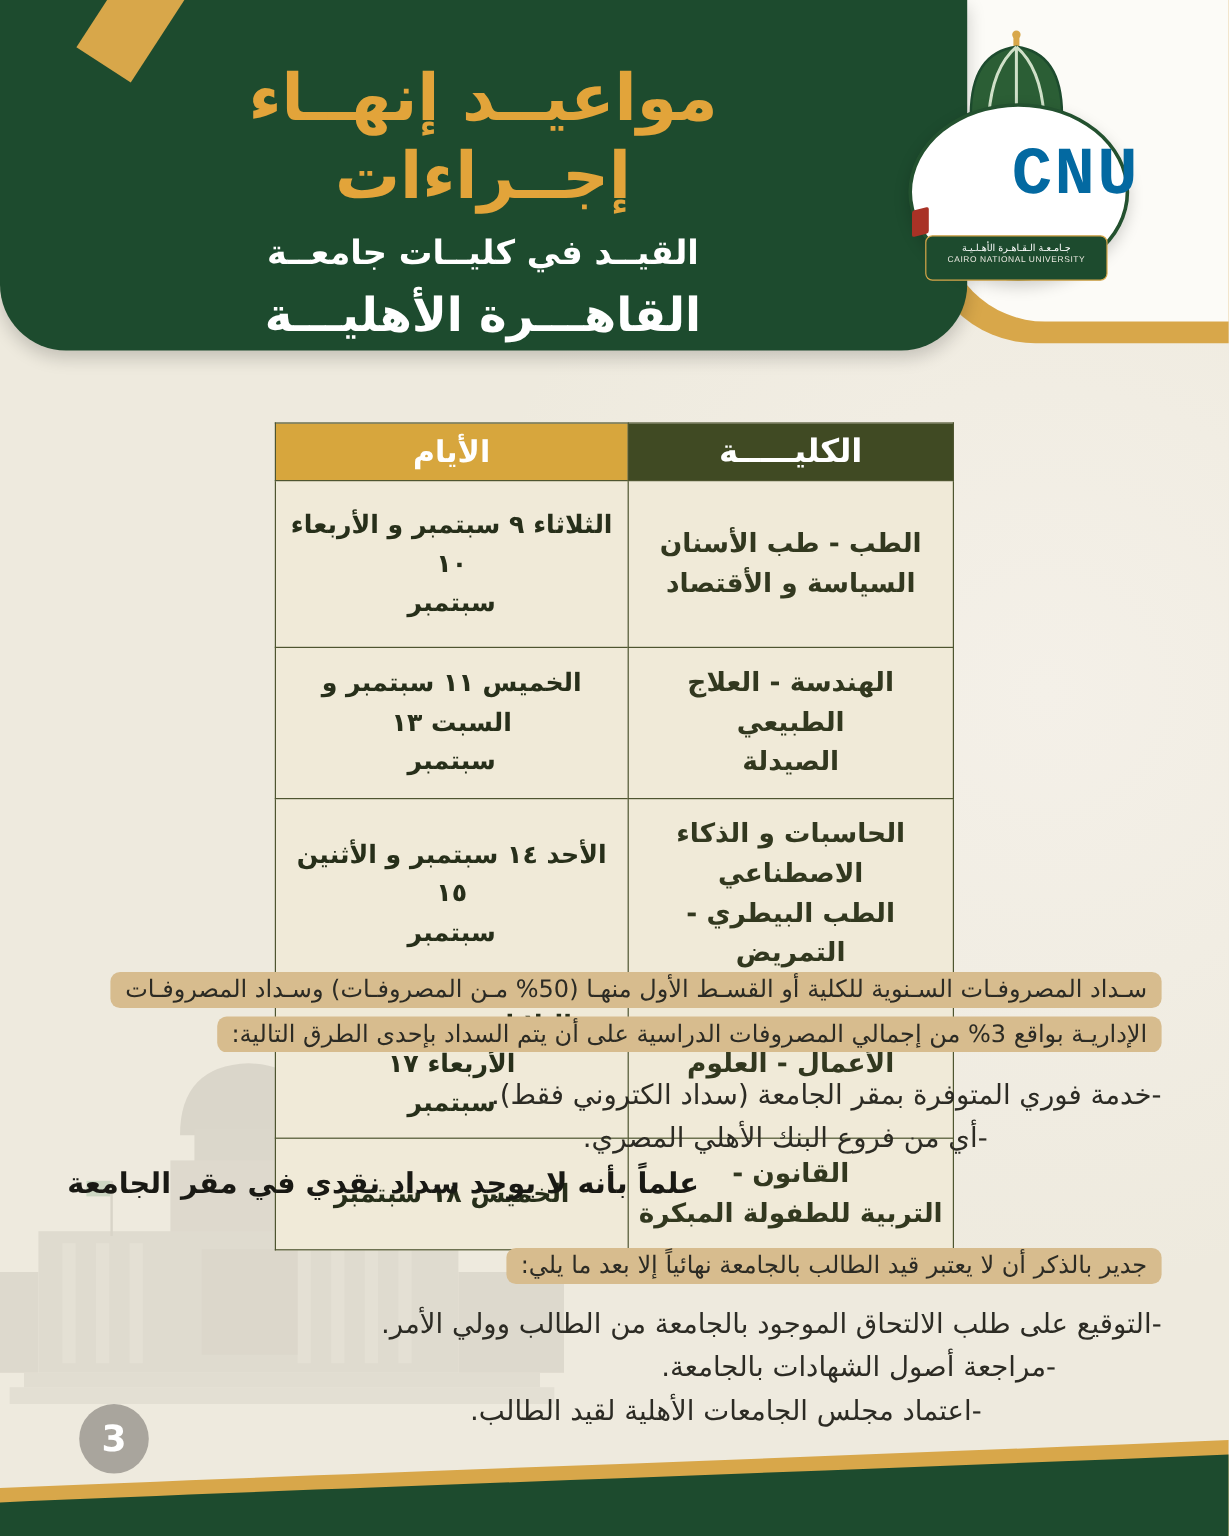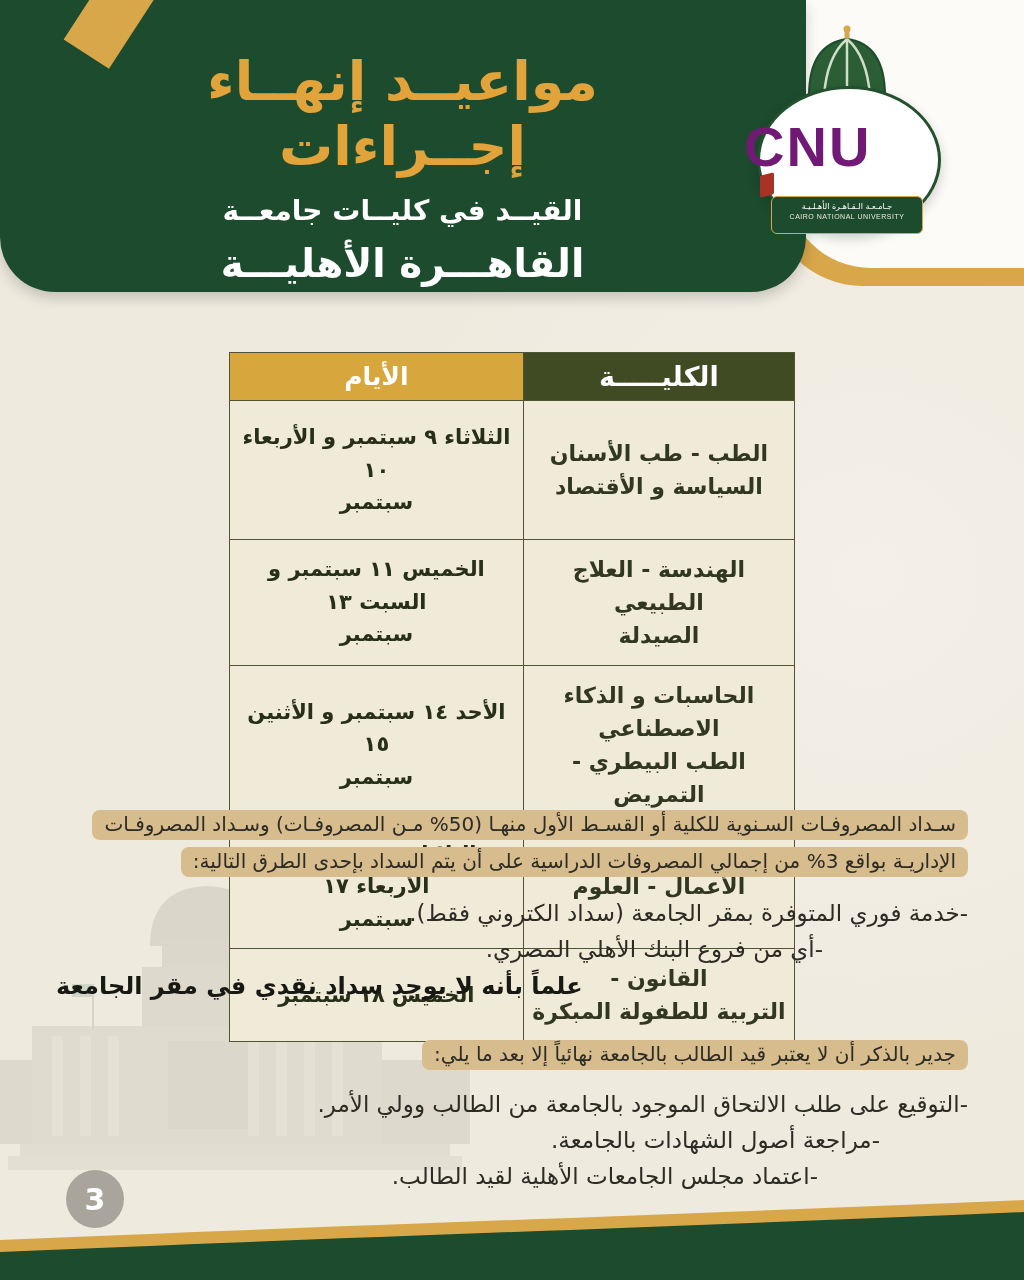--- a/index.html
+++ b/index.html
@@ -15,21 +15,21 @@
   .hdr-green{position:absolute;top:0;left:0;width:806px;height:292px;background:#1d4b2e;border-radius:0 0 55px 55px;box-shadow:0 6px 14px rgba(0,0,0,.18);z-index:4;}
   .gold-sliver{position:absolute;top:-36px;left:86px;width:54px;height:98px;background:#d8a74a;transform:rotate(33deg);z-index:5;}
   .titles{position:absolute;top:50px;left:95px;width:615px;text-align:center;z-index:6;}
   .title-1{font-size:54px;font-weight:bold;color:#e2a43a;line-height:1.2;}
   .title-2{font-size:28px;font-weight:bold;color:#ffffff;margin-top:14px;line-height:1.2;}
   .title-3{font-size:39px;font-weight:bold;color:#ffffff;margin-top:14px;line-height:1.2;}
   
   .logo{position:absolute;top:24px;right:74px;width:206px;height:216px;z-index:7;direction:ltr;}
   .dome{position:absolute;top:0;left:53px;width:100px;height:84px;}
   .logo-circle{position:absolute;top:62px;left:13px;width:178px;height:142px;background:#ffffff;border:3px solid #23512f;border-radius:50%;box-shadow:0 5px 12px rgba(0,0,0,.18);}
-  .logo-acronym{position:absolute;top:90px;left:0;width:100%;text-align:left;font-family:Liberation Sans, sans-serif;font-size:56px;font-weight:bold;color:#701a75;letter-spacing:2px;}
+  .logo-acronym{position:absolute;top:90px;left:0;width:100%;text-align:right;font-family:Liberation Mono, monospace;font-size:56px;font-weight:bold;color:#0369a1;letter-spacing:2px;}
   .logo-red{position:absolute;left:16px;top:150px;width:14px;height:22px;background:#a93226;transform:skewY(-14deg);border-radius:2px;}
   .logo-banner{position:absolute;left:27px;top:172px;width:152px;height:38px;background:#1d4b2e;border:1.5px solid #d8a74a;border-radius:6px;text-align:center;box-sizing:border-box;padding-top:4px;z-index:2;}
   .logo-banner .ar{font-size:8px;color:#ffffff;letter-spacing:1px;line-height:1.4;}
   .logo-banner .en{font-size:7px;color:#eceae2;letter-spacing:.5px;font-family:"Liberation Sans", sans-serif;line-height:1.5;}
   
   .schedule{position:absolute;top:352px;right:229px;width:566px;border-collapse:collapse;direction:rtl;z-index:2;}
   .schedule th,.schedule td{border:1.6px solid #4e5530;}
   .th-faculty{background:#404a23;color:#ffffff;font-size:27px;font-weight:bold;padding:8px 4px;width:48%;}
   .th-days{background:#d7a63d;color:#ffffff;font-size:25px;font-weight:bold;padding:8px 4px;}
   .td-faculty{background:#f0ead8;color:#32381f;font-size:22px;font-weight:bold;text-align:center;padding:13px 6px;white-space:pre-line;line-height:1.5;}

